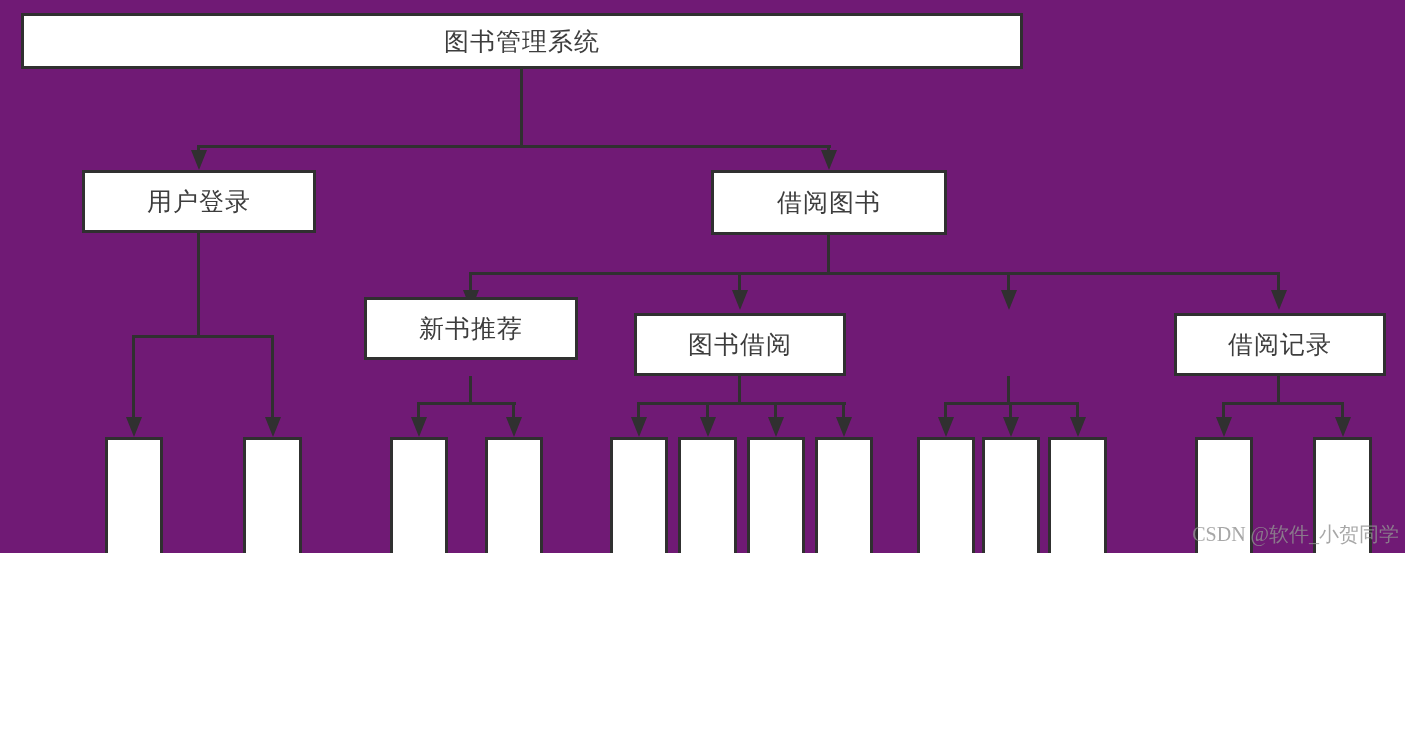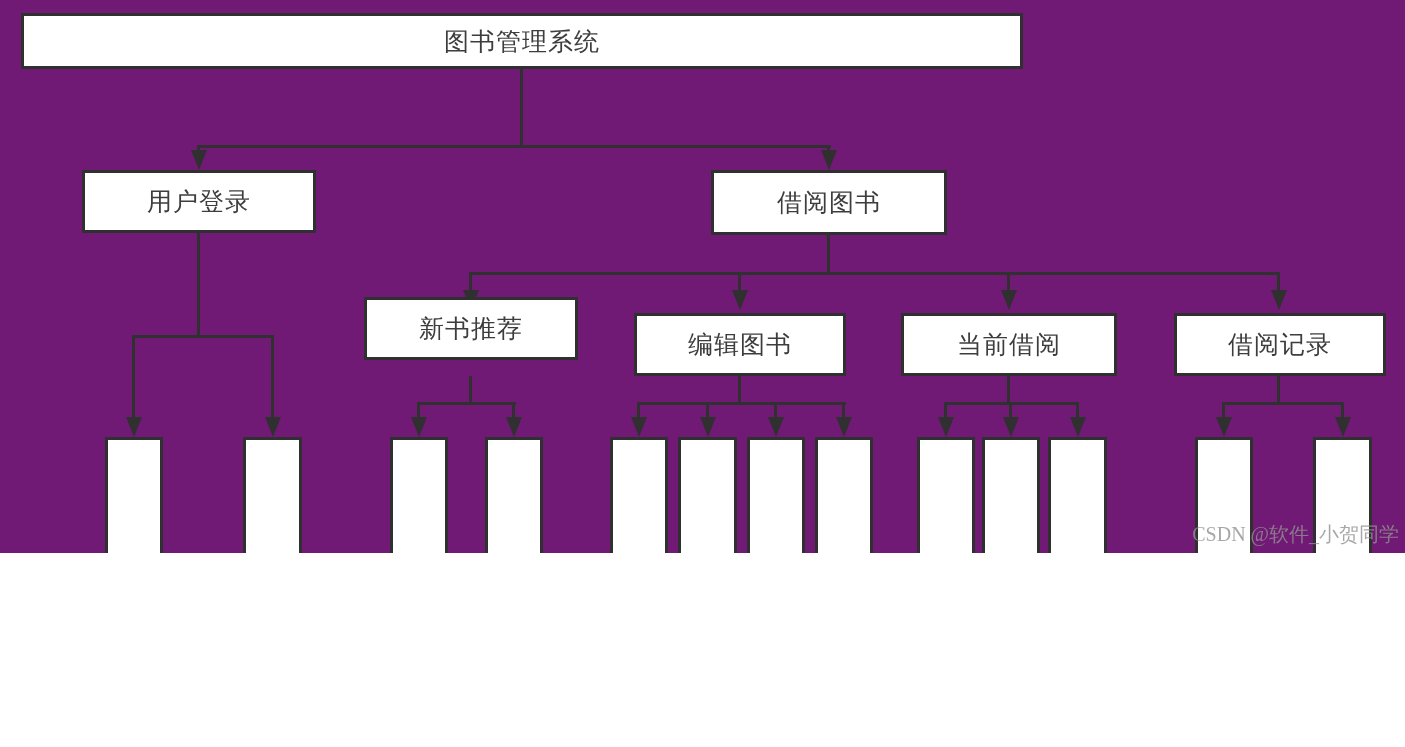--- a/index.html
+++ b/index.html
@@ -81,24 +81,21 @@
   <div class="hline" style="left:469px;top:272px;width:811px;"></div>
   <div class="arrow" style="left:469px;top:272px;height:18px;"></div>
   <div class="arrow" style="left:738px;top:272px;height:18px;"></div>
   <div class="arrow" style="left:1007px;top:272px;height:18px;"></div>
   <div class="arrow" style="left:1277px;top:272px;height:18px;"></div>
 
   <div class="box" style="left:364px;top:297px;width:214px;height:63px;">
     <span class="hlabel">新书推荐</span>
   </div>
   <div class="box" style="left:634px;top:313px;width:212px;height:63px;">
-    <span class="hlabel">编辑图书</span>
-  </div>
-  <div class="box" style="left:901px;top:313px;width:216px;height:63px;">
-    <span class="hlabel">当前借阅</span>
+    <span class="hlabel">图书借阅</span>
   </div>
   <div class="box" style="left:1174px;top:313px;width:212px;height:63px;align-items:center;">
     <span class="hlabel">借阅记录</span>
   </div>
 
   <div class="vline" style="left:469px;top:376px;height:29px;"></div>
   <div class="hline" style="left:417px;top:402px;width:99px;"></div>
   <div class="arrow" style="left:417px;top:402px;height:15px;"></div>
   <div class="arrow" style="left:512px;top:402px;height:15px;"></div>
 

